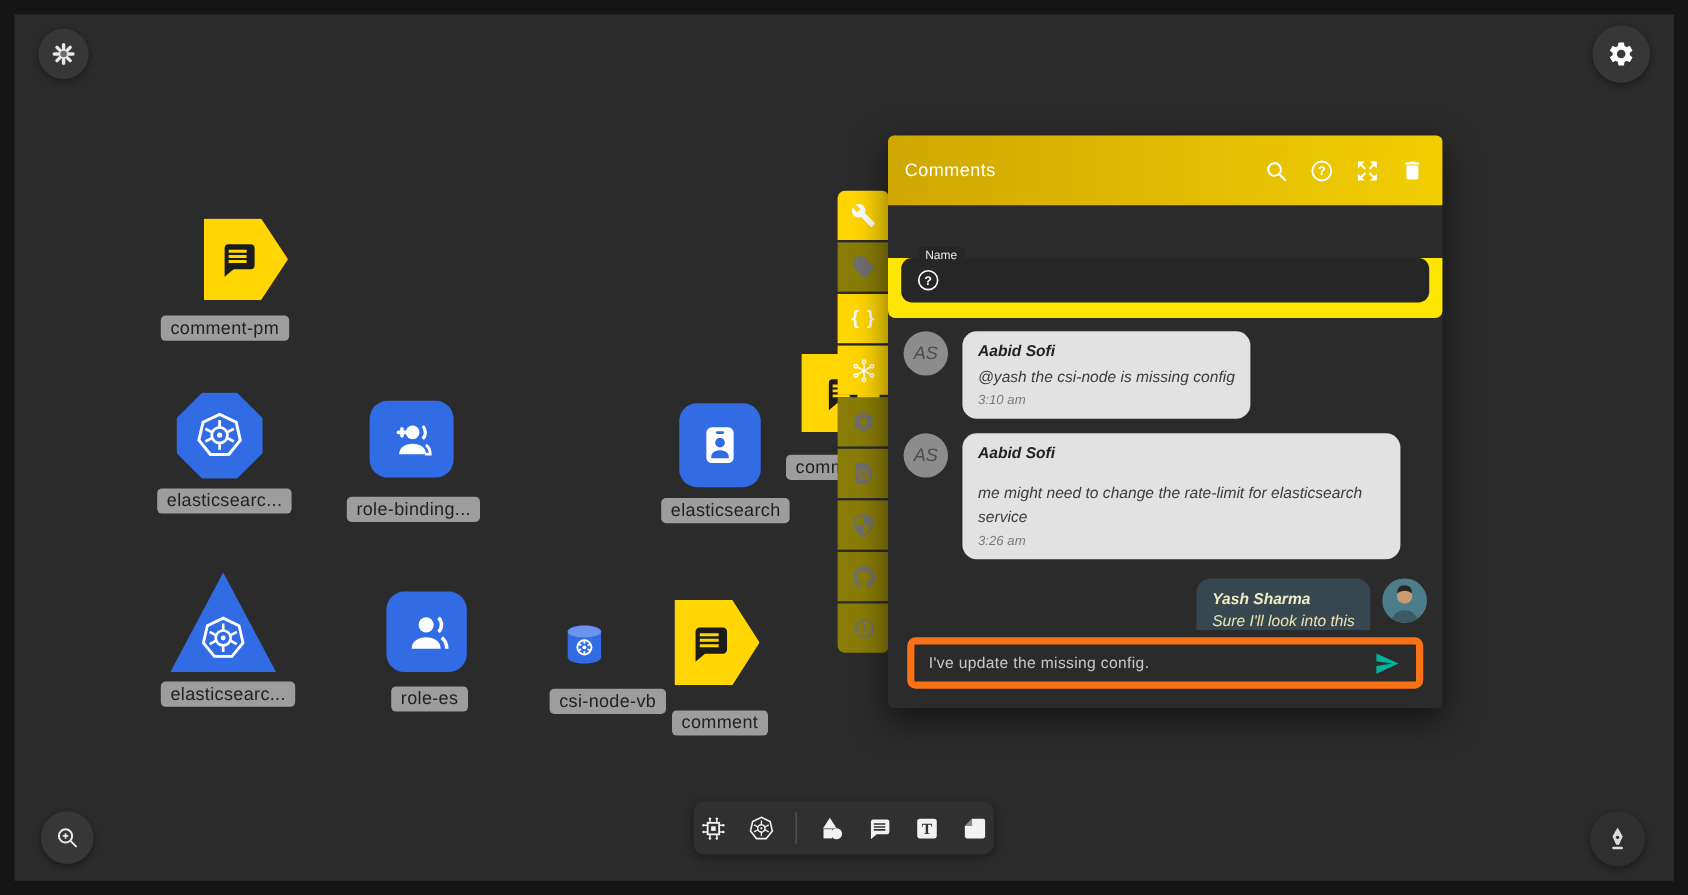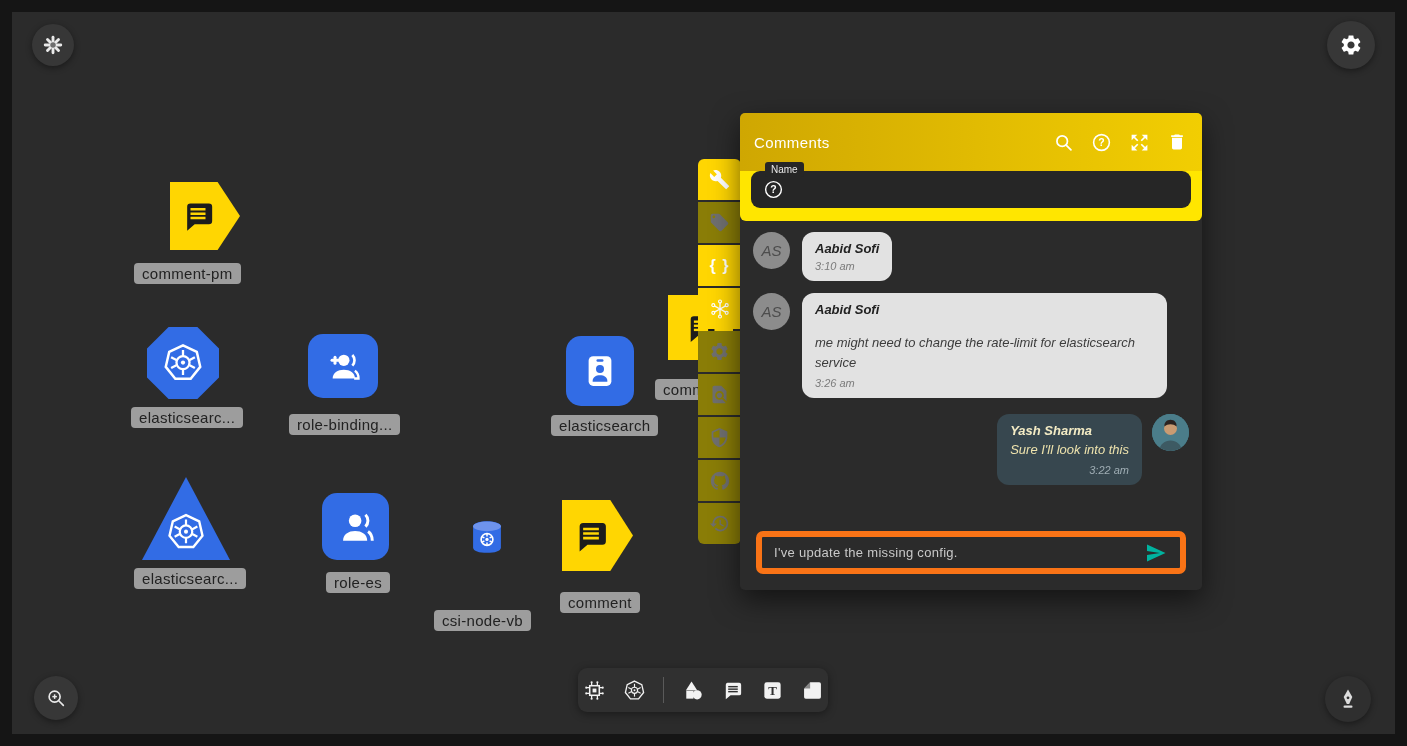--- a/index.html
+++ b/index.html
@@ -27,21 +27,21 @@
   .vtool-btn.off { background:#8a7d07; color:#6f6f6f; }
   .vtool-btn:first-child { border-radius:6px 6px 0 0; }
   .vtool-btn:last-child  { border-radius:0 0 6px 6px; }
   .braces-txt { font-size:16px; font-weight:bold; letter-spacing:1px; }
 
   
   .panel { position:absolute; left:728px; top:101px; width:462px; height:477px; z-index:4; border-radius:5px; box-shadow:0 10px 28px rgba(0,0,0,.55); background:#2b2b2b; display:flex; flex-direction:column; }
   .panel-header { height:58px; border-radius:5px 5px 0 0; background:linear-gradient(90deg,#cfa702,#f2ce02); display:flex; align-items:center; padding:0 14px; color:#fff; }
   .panel-title { font-size:15px; letter-spacing:.4px; flex:1; }
   .panel-header .hicon { width:21px; height:21px; margin-left:17px; cursor:pointer; color:#fff; }
-  .name-section { background:#ffe600; padding:0 11px 13px 11px; border-radius:0 0 6px 6px; position:relative; }
+  .name-section { background:#ffe600; padding:0 11px 13px 11px; border-radius:0 0 6px 6px; position:relative;margin-top:44px; }
   .name-box { position:relative; background:#262626; border-radius:9px; height:37px; display:flex; align-items:center; padding:0 12px; }
   .name-chip { position:absolute; top:-9px; left:14px; background:#262626; color:#e8e8e8; font-size:10px; padding:2px 6px; border-radius:3px; }
   .name-input { flex:1; background:transparent; border:none; outline:none; color:#efefef; font-size:14px; letter-spacing:.4px; font-family:inherit; }
   .name-help { width:21px; height:21px; color:#fff; cursor:pointer; }
 
   .messages { flex:1; padding:11px 13px 6px 13px; overflow:hidden;font-style:italic; }
   .msg-row { display:flex; align-items:flex-start; margin-bottom:12px; }
   .avatar { width:37px; height:37px; border-radius:50%; background:#8c8c8c; color:#4d4d4d; font-size:15px; display:flex; align-items:center; justify-content:center; flex:0 0 auto; }
   .bubble { background:#e2e2e2; color:#333; border-radius:12px; padding:9px 13px; margin-left:12px; max-width:365px; }
   .bubble .m-name { font-weight:bold; font-size:13px; color:#222; }
@@ -230,21 +230,21 @@
               <line x1="12" y1="8.9" x2="12" y2="10.7"></line>
               <line x1="12" y1="14.3" x2="12" y2="16.1"></line>
               <line x1="8.9" y1="10.7" x2="10.4" y2="11.6"></line>
               <line x1="13.6" y1="13.4" x2="15.1" y2="14.3"></line>
               <line x1="8.9" y1="14.3" x2="10.4" y2="13.4"></line>
               <line x1="13.6" y1="11.6" x2="15.1" y2="10.7"></line>
             </g>
           </svg>
       </span>
     </div>
-    <div class="node-label" style="left:422px;top:562px;margin-top:36px;">csi-node-vb</div>
+    <div class="node-label" style="left:446px;top:562px;">csi-node-vb</div>
 
     <div class="node shape-pentagon" style="left:550px;top:488px;width:71px;height:71px;">
       <span style="margin-right:14px;">
         <svg width="42" height="42" viewBox="0 0 24 24">
             <path d="M5.5 4.5h13a2 2 0 012 2v8.5a2 2 0 01-2 2h-8.5l-4.5 3.8V6.5a2 2 0 012-2z" fill="#1c1c1c"></path>
             <g stroke="#FFD602" stroke-width="1.5">
               <line x1="7.5" y1="8" x2="16.5" y2="8"></line>
               <line x1="7.5" y1="10.6" x2="16.5" y2="10.6"></line>
               <line x1="7.5" y1="13.2" x2="16.5" y2="13.2"></line>
             </g>
@@ -375,20 +375,21 @@
               </svg>
             </span>
         </div>
       </div>
 
       <div class="messages">
         <div class="msg-row">
           <div class="avatar">AS</div>
           <div class="bubble">
             <div class="m-name">Aabid Sofi</div>
+            <div class="m-text">@yash the csi-node is missing config</div>
             <div class="m-time">3:10 am</div>
           </div>
         </div>
         <div class="msg-row gapbig">
           <div class="avatar">AS</div>
           <div class="bubble" style="min-width:340px;">
             <div class="m-name">Aabid Sofi</div>
             <div class="m-text">me might need to change the rate-limit for elasticsearch service</div>
             <div class="m-time">3:26 am</div>
           </div>

